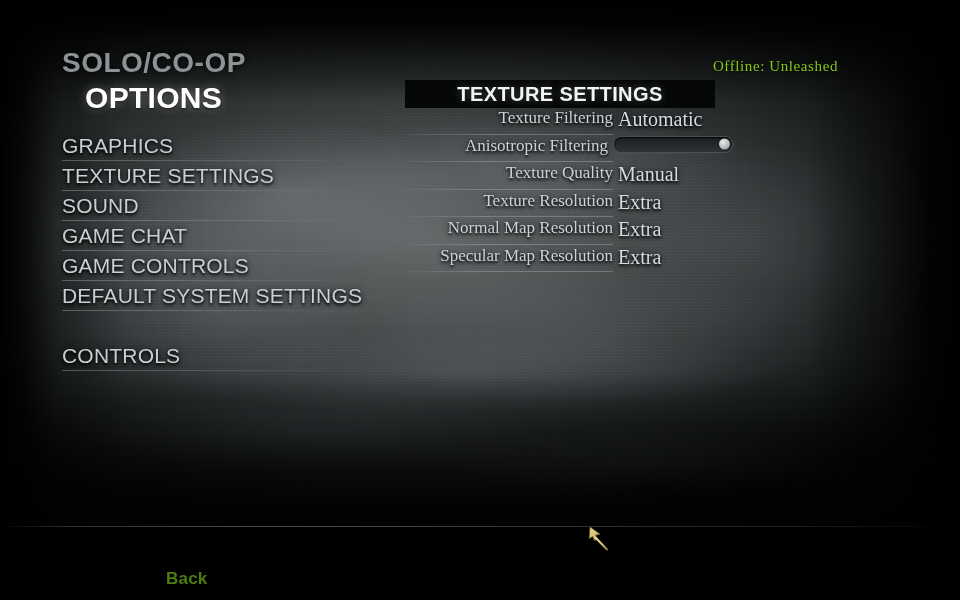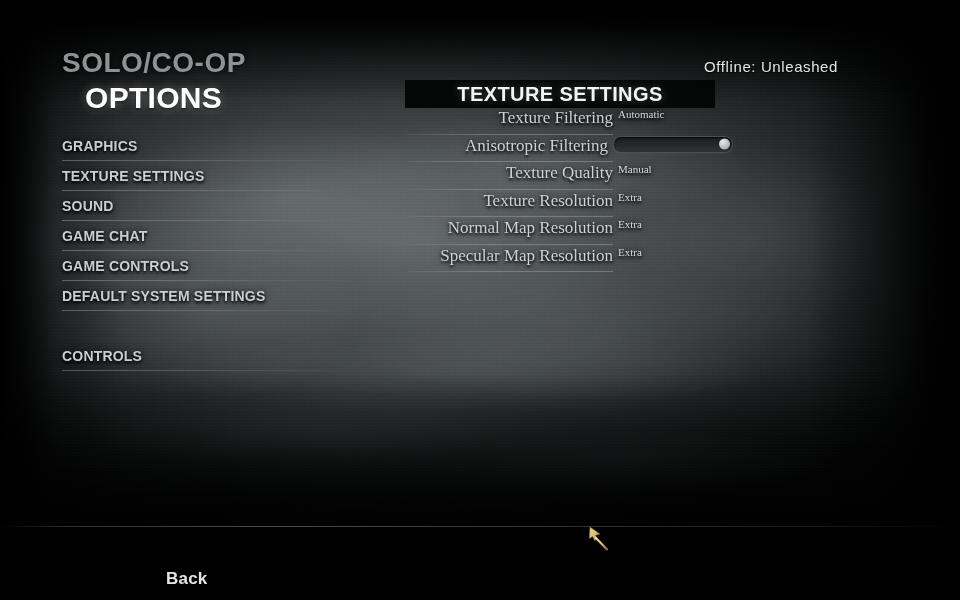--- a/index.html
+++ b/index.html
@@ -86,41 +86,41 @@
     font-size: 30px;
     letter-spacing: .3px;
     color: #ffffff;
     font-weight: 700;
     text-shadow: 0 0 10px rgba(255,255,255,.35), 0 1px 3px rgba(0,0,0,.95);
     margin-left: 23px;
   }
   .status-right {
     position: absolute;
     right: 122px; top: 58px;
-    font-family: Liberation Sans, sans-serif;
+    font-family: Liberation Serif, serif;
     font-size: 15px;
     letter-spacing: .6px;
-    color: #e5e5e5;
+    color: #84cc16;
     text-shadow: 0 1px 2px rgba(0,0,0,.9);
   }
 
   
   .menu {
     position: absolute;
     left: 62px; top: 131px;
     width: 300px;
   }
   .menu-item {
     position: relative;
     height: 30px;
     line-height: 30px;
-    font-size: 14px;
+    font-size: 21px;
     letter-spacing: .2px;
     color: #c9ced0;
-    font-weight: 700;
+    font-weight: 400;
     text-shadow: 0 2px 3px rgba(0,0,0,.95), 0 0 7px rgba(0,0,0,.7);
     white-space: nowrap;
   }
   .menu-item::after {
     content: "";
     position: absolute;
     left: 0; right: 0; bottom: 0;
     height: 1px;
     background: linear-gradient(to right, rgba(224,231,233,.30) 0%, rgba(224,231,233,.18) 45%, rgba(224,231,233,0) 100%);
   }
@@ -170,21 +170,21 @@
     left: 2px;
     width: 206px;
     bottom: 1px;
     height: 1px;
     background: linear-gradient(to right, rgba(222,229,231,.05) 0%, rgba(222,229,231,.26) 35%, rgba(222,229,231,.28) 100%);
   }
   .row-value {
     margin-left: 0px;
     padding-left: 5px;
     font-family: "Liberation Serif", serif;
-    font-size: 11px;
+    font-size: 20px;
     color: #d6dadc;
     text-shadow: 0 2px 3px rgba(0,0,0,.95), 0 0 6px rgba(0,0,0,.65);
     white-space: nowrap;
     flex: 1;
   }
   .row-value.is-slider { padding-left: 0; }
 
   
   .slider {
     position: relative;
@@ -218,21 +218,21 @@
   .bottom-fill {
     position: absolute;
     left: 0; right: 0; top: 527px; bottom: 0;
     background: #000;
   }
   .back-button {
     position: absolute;
     left: 166px; top: 569px;
     font-size: 17px;
     font-weight: 700;
-    color: #e5e5e5;
+    color: #4d7c0f;
     letter-spacing: .2px;
     text-shadow: 0 1px 3px rgba(0,0,0,.95);
   }
 
   
   .cursor {
     position: absolute;
     left: 586px; top: 524px;
     width: 26px; height: 28px;
     pointer-events: none;

